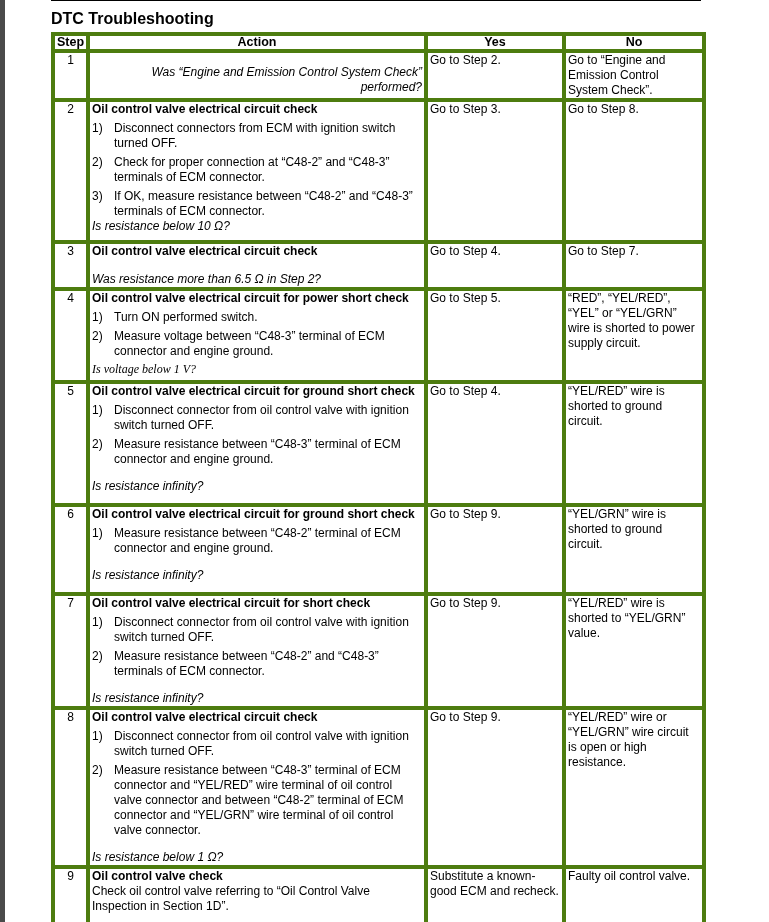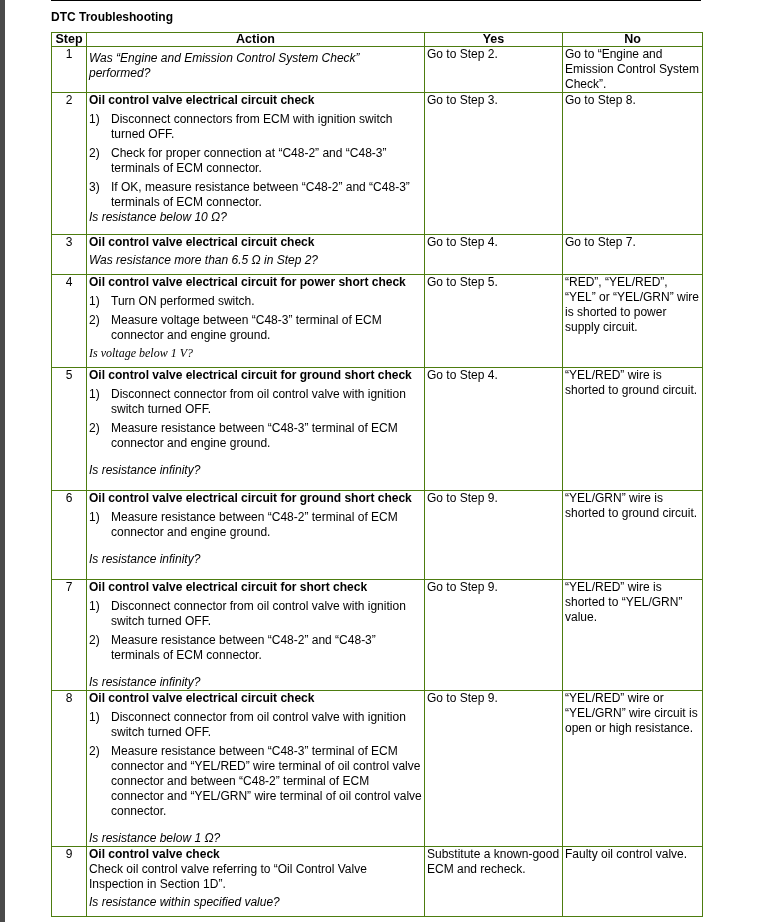--- a/index.html
+++ b/index.html
@@ -2,35 +2,35 @@
 <html><head>
 <meta charset="utf-8">
 <style>
   html, body { margin: 0; padding: 0; }
   body {
     width: 769px; height: 922px; position: relative; overflow: hidden;
     background: #ffffff; font-family: "Liberation Sans", sans-serif; color: #000;
   }
   .left-strip { position: absolute; left: 0; top: 0; width: 5px; height: 922px; background: #4a4a4a; }
   .top-rule { position: absolute; left: 51px; top: 0; width: 650px; height: 0; border-top: 1px solid #000; }
-  .doc-title { position: absolute; left: 51px; top: 10px; font-size: 12px; font-weight: bold; }
+  .doc-title { position: absolute; left: 51px; top: 10px; font-size: 16px; font-weight: bold; }
   table.dtc {
     position: absolute; left: 51px; top: 32px; width: 651px;
     border-collapse: collapse; table-layout: fixed; font-size: 12px; line-height: 15px;
   }
-  table.dtc th, table.dtc td { border: 1px solid #4d7c0f; vertical-align: top; padding: 0 2px; }
+  table.dtc th, table.dtc td { border: 4px solid #4d7c0f; vertical-align: top; padding: 0 2px; }
   table.dtc th { font-weight: bold; text-align: center; font-size: 12.5px; line-height: 13px; padding: 0; }
   col.c-step { width: 35px; }
   col.c-action { width: 338px; }
   col.c-yes { width: 138px; }
   col.c-no { width: 140px; }
   td.step { text-align: center; padding: 0; }
   .act-title { font-weight: bold; }
-  .q { font-style: italic; margin-top: 3px; }
-  .q.first { margin-top: 4px; }
+  .q { font-style: italic; margin-top: 13px; }
+  .q.first { margin-top: 12px; text-align: right; }
   ol.substeps { list-style: none; margin: 0; padding: 0; }
   ol.substeps li { display: flex; margin-top: 4px; }
   ol.substeps li .num { width: 22px; flex: none; }
   ol.substeps li .txt { flex: 1; }
   .plain { }
 </style>
 </head>
 <body>
 
 <div class="left-strip"></div>

